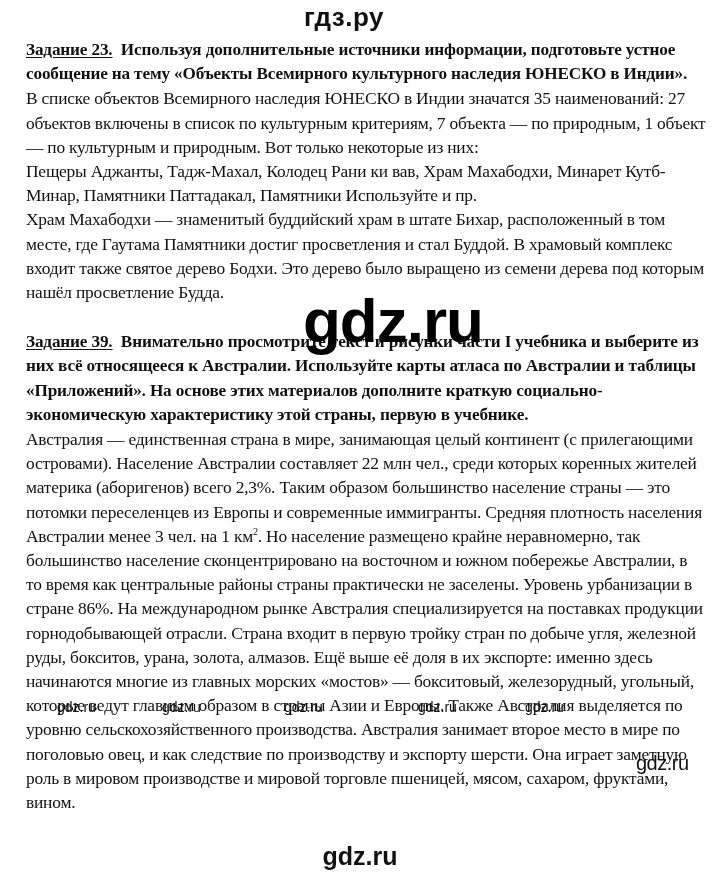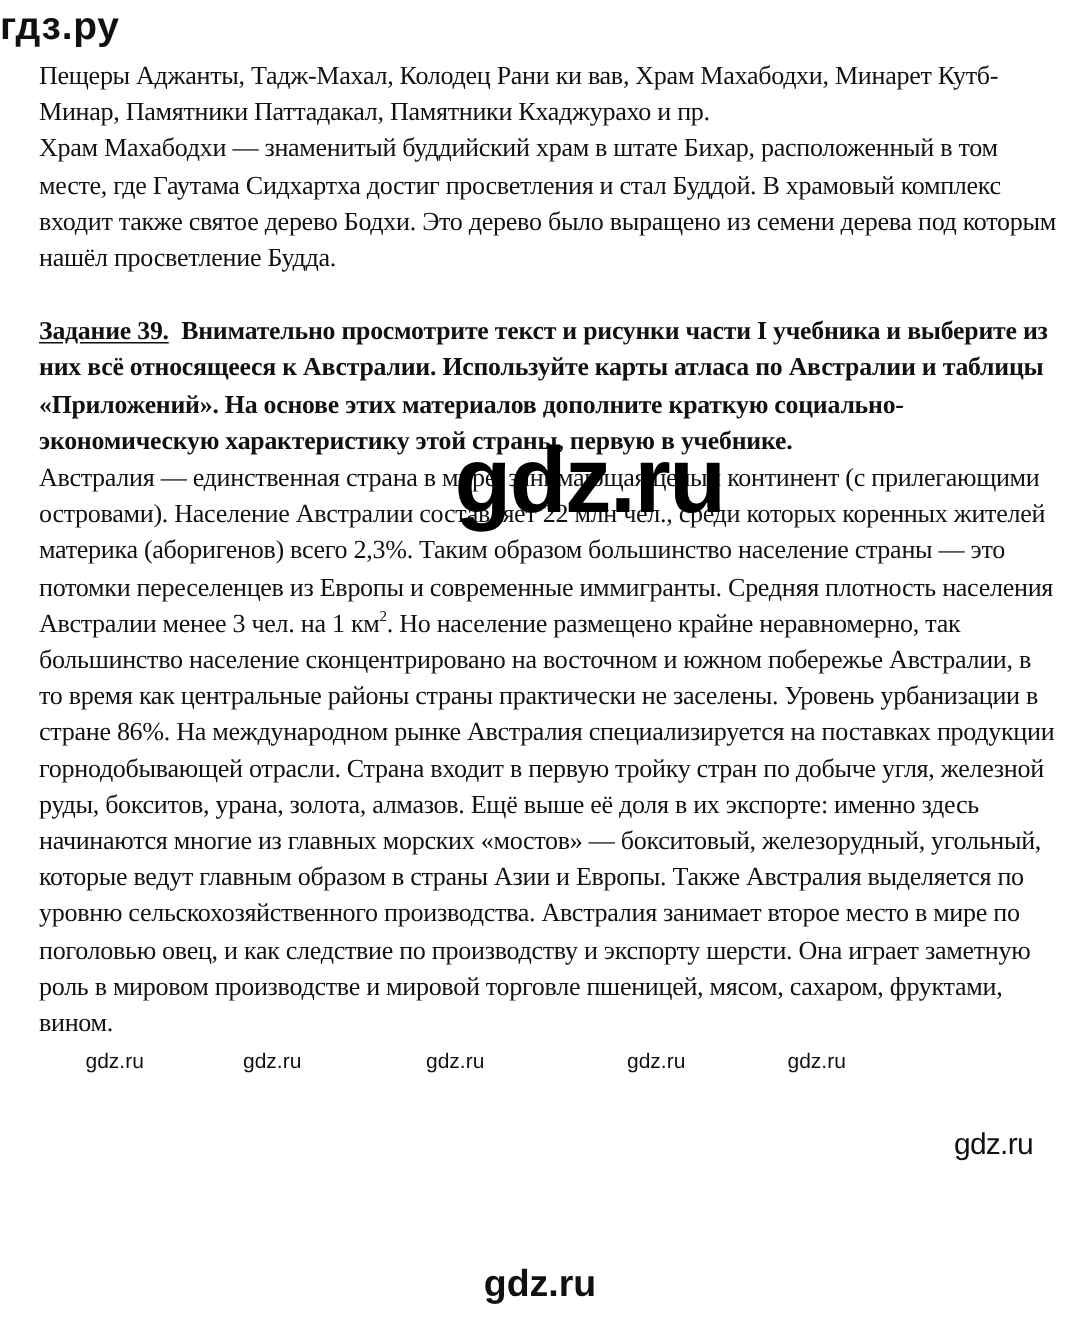--- a/index.html
+++ b/index.html
@@ -1,23 +1,23 @@
 <!DOCTYPE html>
 <html><head>
 <meta charset="utf-8">
 <style>
   html, body { margin: 0; padding: 0; background: #ffffff; }
   body {
     width: 720px; height: 878px; position: relative; overflow: hidden;
     font-family: "Liberation Serif", serif; color: #111;
   }
   .site-header {
-    position: absolute; top: 2px; left: 0; width: 656px; 
+    position: absolute; top: 2px; left: 0; width: 656px; text-align: center;
     font-family: "Liberation Sans", sans-serif; font-weight: bold; font-size: 26px;
-    color: #111; letter-spacing: 0.5px;
+    color: #111; letter-spacing: 0.5px; padding-left: 16px;
   }
   .content { position: absolute; left: 26px; top: 38px; width: 680px; }
   .task-block { margin: 0; }
   .task-heading {
     font-weight: bold; font-size: 17.2px; line-height: 24.2px;
     margin: 0; letter-spacing: -0.15px;
   }
   .task-label { text-decoration: underline; text-underline-offset: 2px; }
   .para { font-size: 17.4px; line-height: 24.2px; margin: 0; letter-spacing: -0.2px; }
   .sp-gap { height: 26px; }
@@ -41,22 +41,27 @@
   }
   sup { font-size: 10px; line-height: 0; }
 </style>
 </head>
 <body>
 
 <div class="site-header">гдз.ру</div>
 
 <div class="content">
   <section class="task-block">
-    <p class="para">Пещеры Аджанты, Тадж-Махал, Колодец Рани ки вав, Храм Махабодхи, Минарет Кутб-Минар, Памятники Паттадакал, Памятники Кхаджурахо и пр.</p>
-    <p class="para">Храм Махабодхи — знаменитый буддийский храм в штате Бихар, расположенный в том месте, где Гаутама Сидхартха достиг просветления и стал Буддой. В храмовый комплекс входит также святое дерево Бодхи. Это дерево было выращено из семени дерева под которым нашёл просветление Будда.</p>
+    <p class="task-heading">
+      <span class="task-label">Задание 23.</span>&nbsp;
+      <span>Используя дополнительные источники информации, подготовьте устное сообщение на тему «Объекты Всемирного культурного наследия ЮНЕСКО в Индии».</span>
+    </p>
+    <p class="para">В списке объектов Всемирного наследия ЮНЕСКО в Индии значатся 35 наименований: 27 объектов включены в список по культурным критериям, 7 объекта — по природным, 1 объект — по культурным и природным. Вот только некоторые из них:</p>
+    <p class="para">Пещеры Аджанты, Тадж-Махал, Колодец Рани ки вав, Храм Махабодхи, Минарет Кутб-Минар, Памятники Паттадакал, Памятники Используйте и пр.</p>
+    <p class="para">Храм Махабодхи — знаменитый буддийский храм в штате Бихар, расположенный в том месте, где Гаутама Памятники достиг просветления и стал Буддой. В храмовый комплекс входит также святое дерево Бодхи. Это дерево было выращено из семени дерева под которым нашёл просветление Будда.</p>
   </section>
 
   <div class="sp-gap"></div>
 
   <section class="task-block">
     <p class="task-heading">
       <span class="task-label">Задание 39.</span>&nbsp;
       <span>Внимательно просмотрите текст и рисунки части I учебника и выберите из них всё относящееся к Австралии. Используйте карты атласа по Австралии и таблицы «Приложений». На основе этих материалов дополните краткую социально-экономическую характеристику этой страны, первую в учебнике.</span>
     </p>
     <p class="para"><span>Австралия — единственная страна в мире, занимающая целый континент (с прилегающими островами). Население Австралии составляет 22 млн чел., среди которых коренных жителей материка (аборигенов) всего 2,3%. Таким образом большинство население страны — это потомки переселенцев из Европы и современные иммигранты. Средняя плотность населения Австралии менее 3 чел. на 1 км</span><sup>2</sup><span>. Но население размещено крайне неравномерно, так большинство население сконцентрировано на восточном и южном побережье Австралии, в то время как центральные районы страны практически не заселены. Уровень урбанизации в стране 86%. На международном рынке Австралия специализируется на поставках продукции горнодобывающей отрасли. Страна входит в первую тройку стран по добыче угля, железной руды, бокситов, урана, золота, алмазов. Ещё выше её доля в их экспорте: именно здесь начинаются многие из главных морских «мостов» — бокситовый, железорудный, угольный, которые ведут главным образом в страны Азии и Европы. Также Австралия выделяется по уровню сельскохозяйственного производства. Австралия занимает второе место в мире по поголовью овец, и как следствие по производству и экспорту шерсти. Она играет заметную роль в мировом производстве и мировой торговле пшеницей, мясом, сахаром, фруктами, вином.</span></p>

